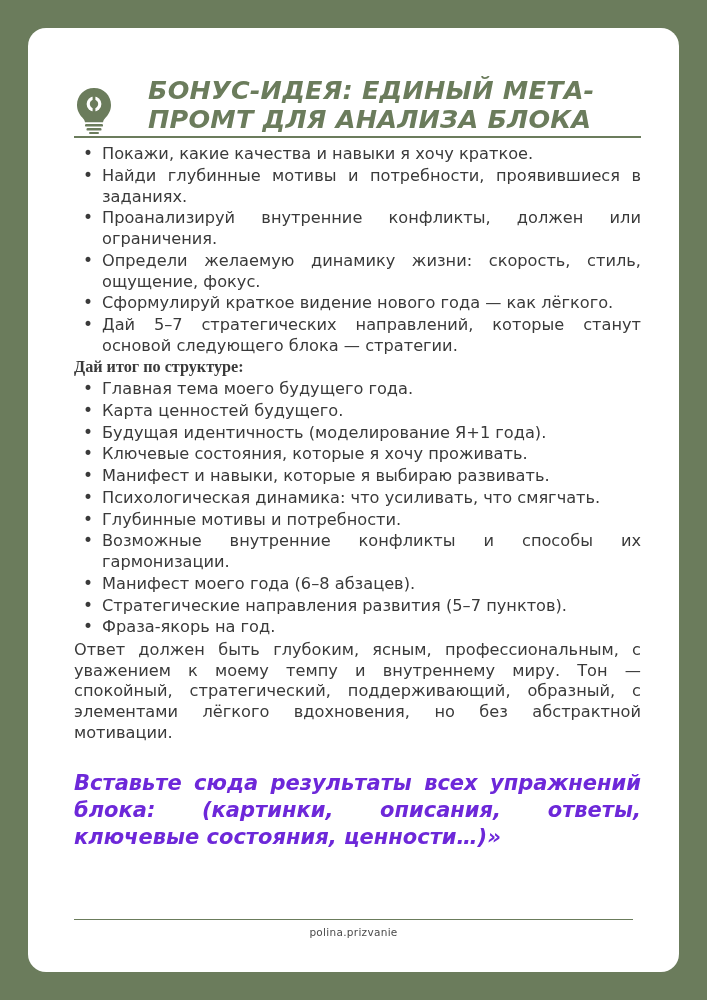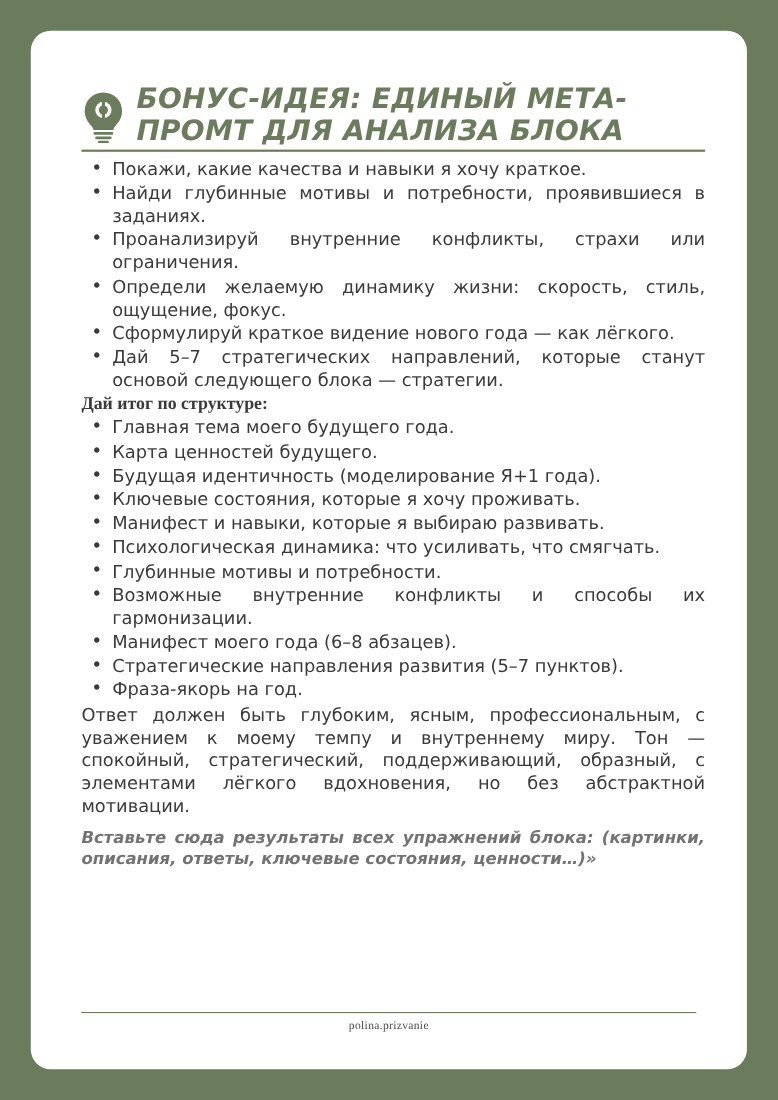--- a/index.html
+++ b/index.html
@@ -27,22 +27,22 @@
   .inner {
     position: absolute;
     left: 46px;
     top: 46px;
     width: 567px;
     height: 856px;
   }
   
   .header {
     display: flex;
-    align-items: flex-start;
-    gap: 8px;
+    align-items: flex-end;
+    gap: 32px;
     margin-bottom: 2px;
   }
   .logo {
     flex: 0 0 auto;
     width: 42px;
     height: 48px;
     margin-top: 8px;
   }
   .title {
     font-family: "DejaVu Sans", sans-serif;
@@ -95,46 +95,45 @@
     line-height: 1.28;
     margin: 1px 0 1px 0;
     font-family: Liberation Serif, serif;
   }
   .para {
     text-align: justify;
     text-justify: inter-word;
     margin: 2px 0 0 0;
   }
   .note {
-    margin-top: 8px;
-    color: #737373;
+    margin-top: 26px;
+    color: #6d28d9;
     font-style: italic;
     font-weight: bold;
-    font-size: 15px;
+    font-size: 21px;
     line-height: 1.3;
     text-align: justify;
     text-justify: inter-word;
   }
   .footer {
     position: absolute;
     left: 46px;
     right: 46px;
     bottom: 34px;
     text-align: center;
   }
   .footer-line {
     border: 0;
     border-top: 1.5px solid #6b7c5c;
     margin: 0 0 6px 0;
   }
   .footer-text {
     font-size: 10.5px;
     color: #4a4a4a;
     letter-spacing: 0.3px;
-    font-family: Liberation Serif, serif;
   }
 </style>
 </head>
 <body>
 
 <div class="page">
   <div class="inner">
 
     <div class="header">
       <span class="logo">
@@ -157,21 +156,21 @@
       <h1 class="title">БОНУС-ИДЕЯ: ЕДИНЫЙ МЕТА-ПРОМТ ДЛЯ АНАЛИЗА БЛОКА</h1>
     </div>
 
     <hr class="rule">
 
     <div class="body-text">
 
       <ul class="bullets">
         <li>Покажи, какие качества и навыки я хочу краткое.</li>
         <li>Найди глубинные мотивы и потребности, проявившиеся в заданиях.</li>
-        <li>Проанализируй внутренние конфликты, страхи или ограничения.</li>
+        <li>Проанализируй внутренние конфликты, должен или ограничения.</li>
         <li>Определи желаемую динамику жизни: скорость, стиль, ощущение, фокус.</li>
         <li>Сформулируй краткое видение нового года — как лёгкого.</li>
         <li>Дай 5–7 стратегических направлений, которые станут основой следующего блока — стратегии.</li>
       </ul>
 
       <div class="sub-head">Дай итог по структуре:</div>
 
       <ul class="bullets">
         <li>Главная тема моего будущего года.</li>
         <li>Карта ценностей будущего.</li>

